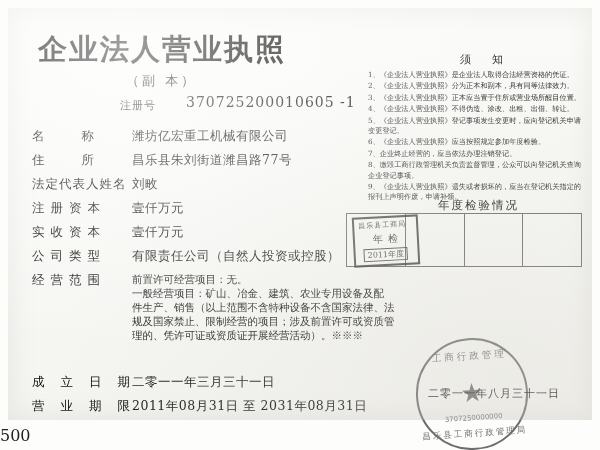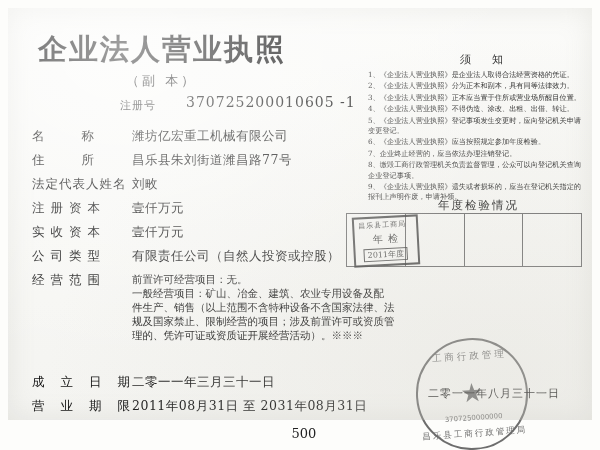--- a/index.html
+++ b/index.html
@@ -269,25 +269,24 @@
     font-family: "DejaVu Serif", "Liberation Serif", serif;
     color: #1c1c1c;
     letter-spacing: 1px;
   }
 
   .page-number {
     position: absolute;
     left: 0;
     right: 0;
     top: 426px;
-    text-align: center;
-    font-size: 13px;
+    text-align: left;
+    font-size: 16px;
     color: #222;
     font-family: "DejaVu Serif", "Liberation Serif", serif;
-    margin-left: 8px;
   }
 </style>
 </head>
 <body>
 
 <div class="page">
   <div class="scan">
 
     <div class="title">企业法人营业执照</div>
     <div class="subtitle">（副  本）</div>

